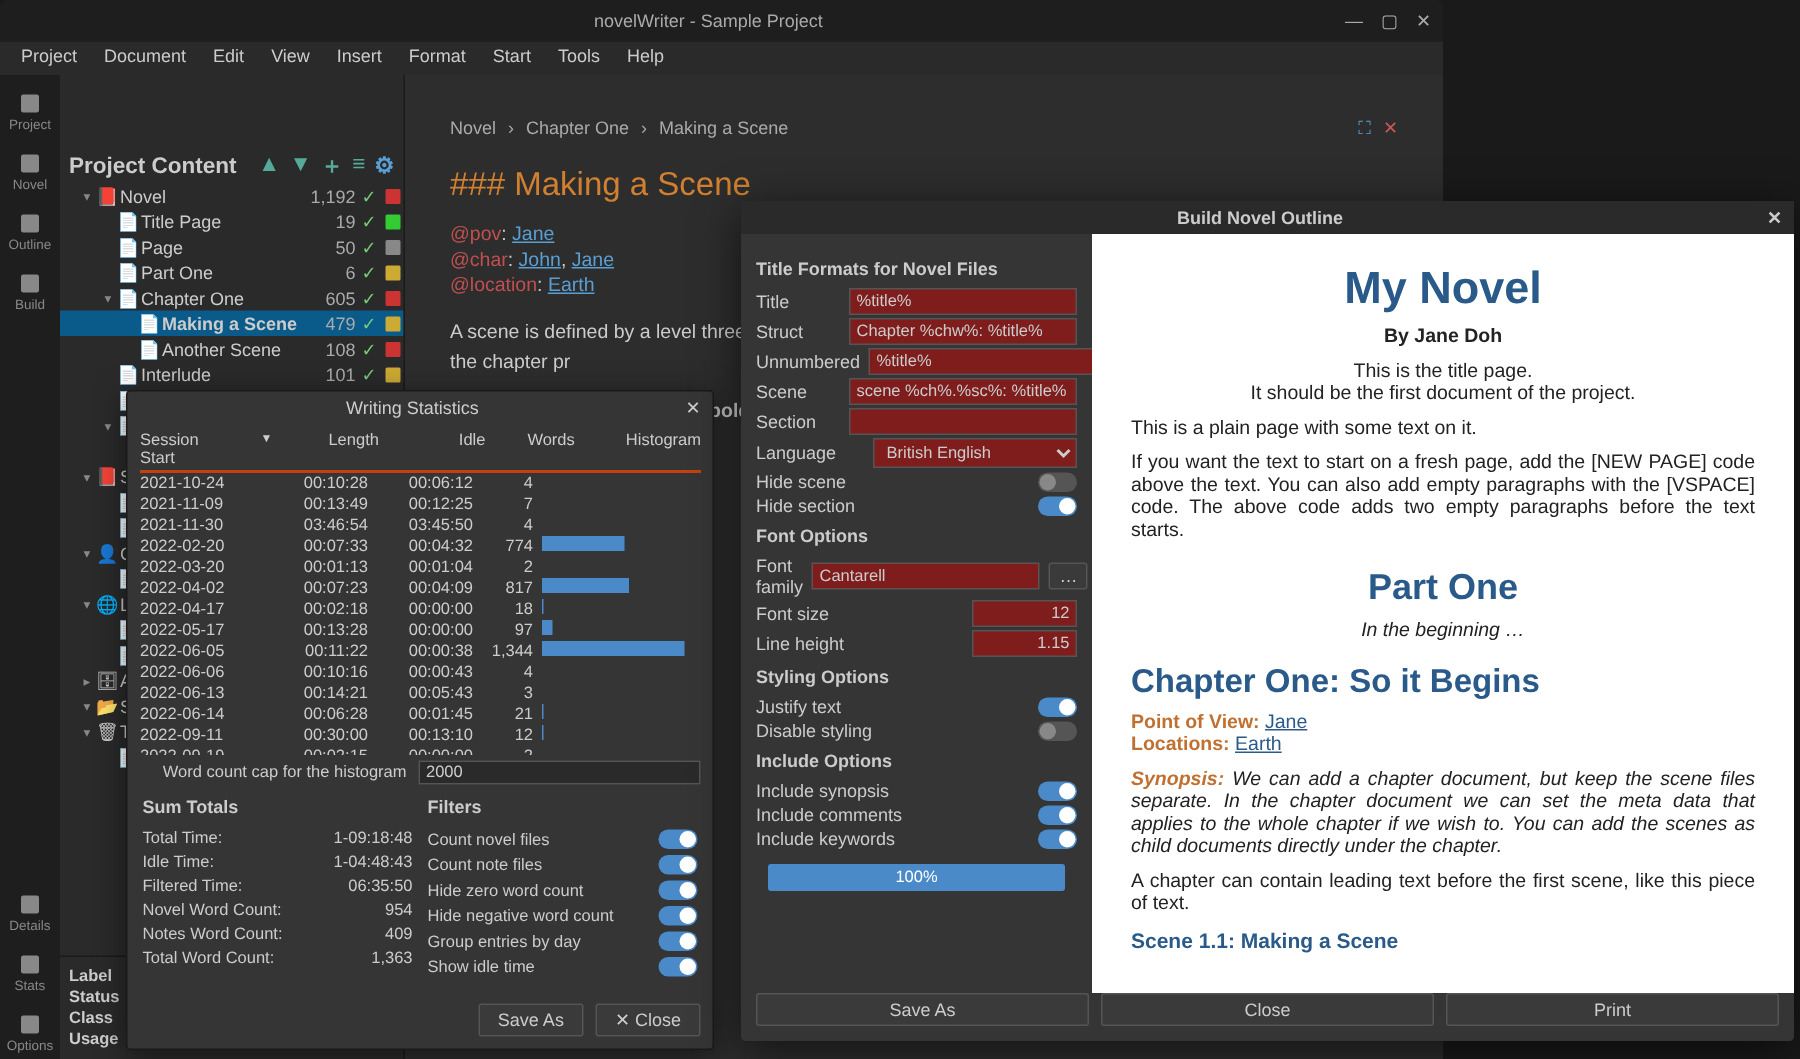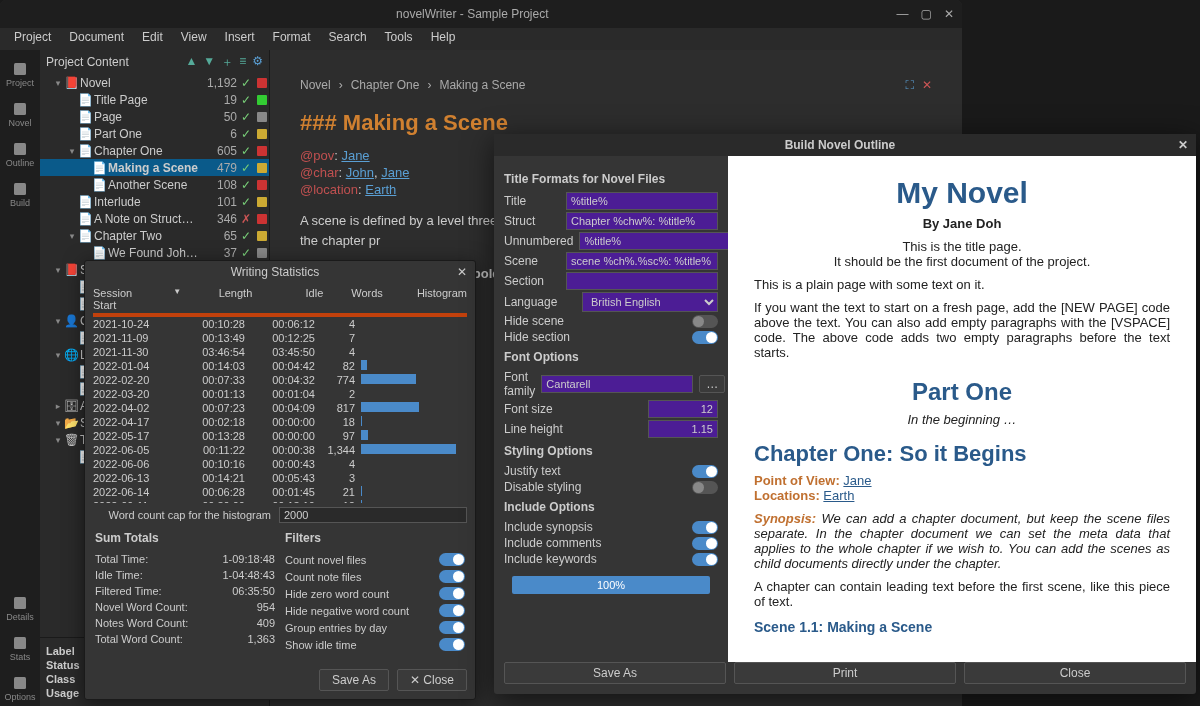--- a/index.html
+++ b/index.html
@@ -14,21 +14,21 @@
 .menubar { height: 22px; background: #2a2a2a; display: flex; padding: 0 6px; gap: 2px; }
 .menubar span { padding: 2px 8px; color: #ccc; font-size: 12px; cursor: pointer; }
 
 .content-area { flex: 1; display: flex; overflow: hidden; }
 
 .left-rail { width: 40px; background: #1e1e1e; display: flex; flex-direction: column; align-items: center; padding-top: 6px; gap: 4px; }
 .rail-item { display: flex; flex-direction: column; align-items: center; padding: 4px 0; cursor: pointer; color: #888; font-size: 9px; }
 .rail-item svg { width: 18px; height: 18px; fill: #888; }
 
 .project-panel { width: 230px; background: #2a2a2a; display: flex; flex-direction: column; border-right: 1px solid #1a1a1a; }
-.panel-header { height: 24px; display: flex; align-items: center; padding: 0 6px; font-size: 12px; font-weight: normal; color: #ccc; }
+.panel-header { height: 24px; display: flex; align-items: center; padding: 0 6px; font-size: 15px; font-weight: bold; color: #ccc; margin-top: 48px; }
 .panel-header-icons { margin-left: auto; display: flex; gap: 6px; }
 .panel-header-icons span { color: #5a9; cursor: pointer; }
 
 .tree { flex: 1; overflow-y: auto; font-size: 12px; }
 .tree-row { display: flex; align-items: center; height: 17px; padding-right: 2px; cursor: pointer; }
 .tree-row.selected { background: #0a5a8a; }
 .tree-indent { display: inline-block; }
 .tree-exp { width: 12px; text-align: center; color: #888; font-size: 9px; }
 .tree-icon { width: 14px; text-align: center; margin-right: 2px; }
 .tree-label { flex: 1; overflow: hidden; text-overflow: ellipsis; white-space: nowrap; }
@@ -37,32 +37,32 @@
 .tree-sq { width: 10px; height: 10px; margin-left: 4px; border-radius: 1px; }
 
 .details-panel { padding: 6px; font-size: 11px; border-top: 1px solid #1a1a1a; }
 .detail-row { display: flex; padding: 1px 0; }
 .detail-row .dl { width: 44px; font-weight: bold; }
 .detail-sq { width: 10px; height: 10px; background: #c33; margin-right: 4px; }
 
 .editor-area { flex: 1; background: #2d2d2d; padding: 20px 30px; overflow: hidden; }
 .breadcrumb { display: flex; justify-content: center; align-items: center; gap: 8px; height: 30px; font-size: 12px; color: #aaa; margin-bottom: 10px; }
 .breadcrumb .bc-icons { margin-left: auto; display: flex; gap: 8px; }
-.doc-title { font-size: 22px; font-weight: bold; color: #d08030; margin-bottom: 12px; }
+.doc-title { font-size: 22px; font-weight: normal; color: #d08030; margin-bottom: 12px; }
 .meta-line { font-size: 13px; margin: 2px 0; }
 .meta-key { color: #c05050; }
 .meta-link { color: #5a9fd4; text-decoration: underline; }
 .doc-text { margin-top: 14px; color: #ccc; font-size: 13px; line-height: 1.5; }
 
 
 .stats-dialog { position: absolute; left: 84px; top: 260px; width: 392px; height: 440px; background: #353535; border: 1px solid #1a1a1a; border-radius: 3px; display: flex; flex-direction: column; box-shadow: 0 4px 20px rgba(0,0,0,0.5); }
 .dlg-title { height: 22px; display: flex; align-items: center; padding: 0 8px; font-size: 12px; color: #ccc; justify-content: flex-end; }
 .dlg-close { margin-left: auto; cursor: pointer; }
 .stats-table { flex: none; height: 220px; overflow-y: auto; font-family: monospace; font-size: 11px; padding: 2px 8px; }
-.stats-head { display: flex; padding: 2px 0; color: #ccc; border-bottom: 4px solid #c2410c; gap: 28px; }
+.stats-head { display: flex; padding: 2px 0; color: #ccc; border-bottom: 2px solid #c2410c; gap: 28px; }
 .stats-head span, .stats-row span { display: inline-block; }
 .sc1 { width: 82px; } .sc2 { width: 70px; text-align: right; } .sc3 { width: 70px; text-align: right; } .sc4 { width: 40px; text-align: right; } .sc5 { flex: 1; padding-left: 6px; }
 .stats-row { display: flex; padding: 0; line-height: 14px; }
 .histo-bar { display: inline-block; height: 10px; background: #4a8ac9; }
 .stats-cap { padding: 4px 8px; display: flex; align-items: center; font-size: 11px; }
 .stats-cap input { width: 48px; background: #2a2a2a; border: 1px solid #555; color: #ccc; margin-left: 8px; padding: 1px 4px; }
 .stats-lower { display: flex; gap: 10px; padding: 4px 10px; }
 .stats-col { flex: 1; font-size: 11px; }
 .stats-col h4 { font-size: 12px; margin-bottom: 6px; color: #ccc; }
 .sum-row { display: flex; justify-content: space-between; padding: 2px 0; font-family: monospace; }
@@ -75,21 +75,21 @@
 .dlg-btn { background: #3a3a3a; border: 1px solid #555; color: #ccc; padding: 3px 12px; border-radius: 2px; cursor: pointer; font-size: 12px; }
 
 
 .build-dialog { position: absolute; left: 494px; top: 134px; width: 702px; height: 560px; background: #353535; border-radius: 3px; display: flex; flex-direction: column; box-shadow: 0 6px 30px rgba(0,0,0,0.6); }
 .build-dialog .dlg-title { justify-content: center; font-weight: bold; }
 .build-body { flex: 1; display: flex; overflow: hidden; }
 .build-left { width: 234px; padding: 10px; overflow-y: auto; font-size: 12px; }
 .build-left h4 { font-size: 12px; margin: 6px 0 6px 0; color: #ccc; }
 .bf-row { display: flex; align-items: center; margin: 2px 0; gap: 6px; }
 .bf-label { width: 72px; }
-.bf-input { flex: 1; background: #4c1d95; border: 1px solid #555; color: #ccc; padding: 2px 4px; font-size: 11px; }
+.bf-input { flex: 1; background: #7f1d1d; border: 1px solid #555; color: #ccc; padding: 2px 4px; font-size: 11px; }
 .bf-num { width: 42px; text-align: right; }
 .build-right { flex: 1; display: flex; flex-direction: column; background: #2d2d2d; }
 .build-time-bar { height: 20px; background: #f5e8a8; color: #333; font-size: 11px; display: flex; align-items: center; justify-content: center; }
 .preview { flex: 1; background: #fff; color: #222; padding: 20px 26px; overflow-y: auto; font-family: Georgia, serif; font-size: 13px; }
 .preview h1 { text-align: center; font-size: 30px; color: #2a5a8a; font-weight: bold; margin-bottom: 6px; }
 .preview .by { text-align: center; font-size: 13px; font-weight: bold; }
 .preview .tp { text-align: center; margin-top: 8px; }
 .preview h2 { text-align: center; font-size: 24px; color: #2a5a8a; margin: 18px 0 6px; }
 .preview .beg { text-align: center; font-style: italic; margin-bottom: 14px; }
 .preview h3 { font-size: 22px; color: #2a5a8a; margin: 10px 0 6px; }
@@ -116,21 +116,21 @@
       <span class="win-btn">✕</span>
     </div>
   </div>
   <div class="menubar" id="menubar">
       <span>Project</span>
       <span>Document</span>
       <span>Edit</span>
       <span>View</span>
       <span>Insert</span>
       <span>Format</span>
-      <span>Search</span>
+      <span>Start</span>
       <span>Tools</span>
       <span>Help</span>
     </div>
   <div class="content-area">
     <div class="left-rail" id="leftrail">
         <div class="rail-item">
           <svg viewBox="0 0 24 24">
             <rect x="4" y="4" width="16" height="16" rx="2"></rect>
           </svg>
           <span>Project</span>
@@ -466,27 +466,20 @@
           <span class="sc5"><span class="histo-bar" style="width:0px"></span></span>
         </div>
         <div class="stats-row">
           <span class="sc1">2021-11-30</span>
           <span class="sc2">03:46:54</span>
           <span class="sc3">03:45:50</span>
           <span class="sc4">4</span>
           <span class="sc5"><span class="histo-bar" style="width:0px"></span></span>
         </div>
         <div class="stats-row">
-          <span class="sc1">2022-01-04</span>
-          <span class="sc2">00:14:03</span>
-          <span class="sc3">00:04:42</span>
-          <span class="sc4">82</span>
-          <span class="sc5"><span class="histo-bar" style="width:6px"></span></span>
-        </div>
-        <div class="stats-row">
           <span class="sc1">2022-02-20</span>
           <span class="sc2">00:07:33</span>
           <span class="sc3">00:04:32</span>
           <span class="sc4">774</span>
           <span class="sc5"><span class="histo-bar" style="width:55px"></span></span>
         </div>
         <div class="stats-row">
           <span class="sc1">2022-03-20</span>
           <span class="sc2">00:01:13</span>
           <span class="sc3">00:01:04</span>
@@ -727,16 +720,16 @@
         <div><span class="pov">Point of View:</span> <a>Jane</a></div>
         <div><span class="pov">Locations:</span> <a>Earth</a></div>
         <p><span class="syn">Synopsis:</span><i> We can add a chapter document, but keep the scene files separate. In the chapter document we can set the meta data that applies to the whole chapter if we wish to. You can add the scenes as child documents directly under the chapter.</i></p>
         <p>A chapter can contain leading text before the first scene, like this piece of text.</p>
         <h3 style="font-size:14px">Scene 1.1: Making a Scene</h3>
       </div>
     </div>
   </div>
   <div class="build-action-row">
     <button class="dlg-btn">Save As</button>
+    <button class="dlg-btn">Close</button>
     <button class="dlg-btn">Print</button>
-    <button class="dlg-btn">Close</button>
   </div>
 </div>
 
 </body></html>

